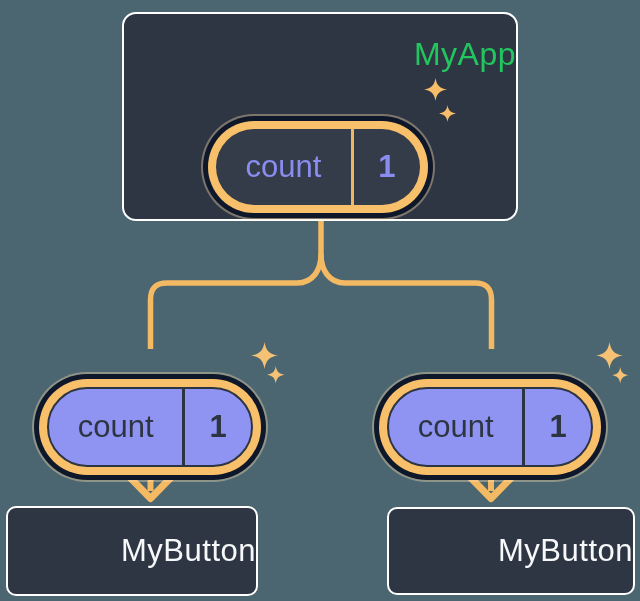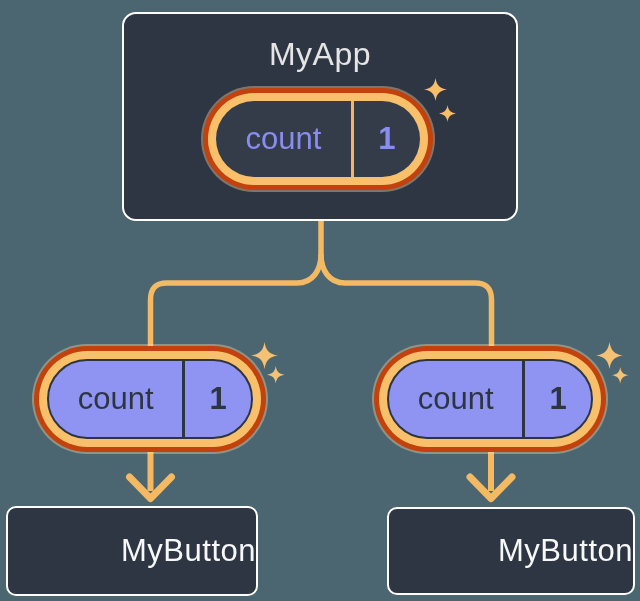--- a/index.html
+++ b/index.html
@@ -20,34 +20,35 @@
     position:absolute; box-sizing:border-box;
     background:#2f3643; border:2.5px solid #ffffff;
     color:#f7f8fa; z-index:2;
   }
   .node-root {
     left:122px; top:12px; width:396px; height:209px;
     border-radius:14px;
   }
   .node-title {
     position:absolute; top:22px; left:0; width:100%;
-    text-align:center; font-size:32px; font-weight:500;
-    letter-spacing:0.5px; color:#e5e5e5;
+    text-align:right; font-size:32px; font-weight:500;
+    letter-spacing:0.5px; color:#22c55e;
   }
   .node-leaf {
     border-radius:10px; display:flex; align-items:center; justify-content:flex-end;
     font-size:31px; font-weight:500; letter-spacing:0.5px;
   }
   .node-leaf.left  { left:6px;   top:506px; width:252px; height:90px; }
   .node-leaf.right { left:387px; top:507px; width:248px; height:88px; }
 
   .pill {
     position:absolute; z-index:2; box-sizing:border-box;
-    border-radius:999px; background:#c2410c; padding:5px;
+    border-radius:999px; background:#0f172a; padding:5px;
     box-shadow:0 0 0 2px rgba(253,224,175,0.38);
+    margin-top:28px;
   }
   .pill-top   { left:203px; top:88px;  width:230px; height:102px; }
   .pill-left  { left:34px;  top:346px; width:232px; height:106px; }
   .pill-right { left:374px; top:346px; width:232px; height:106px; }
 
   .pill-mid {
     width:100%; height:100%; box-sizing:border-box;
     border-radius:999px; background:#f8c06a; padding:8px;
   }
   .pill-inner {

